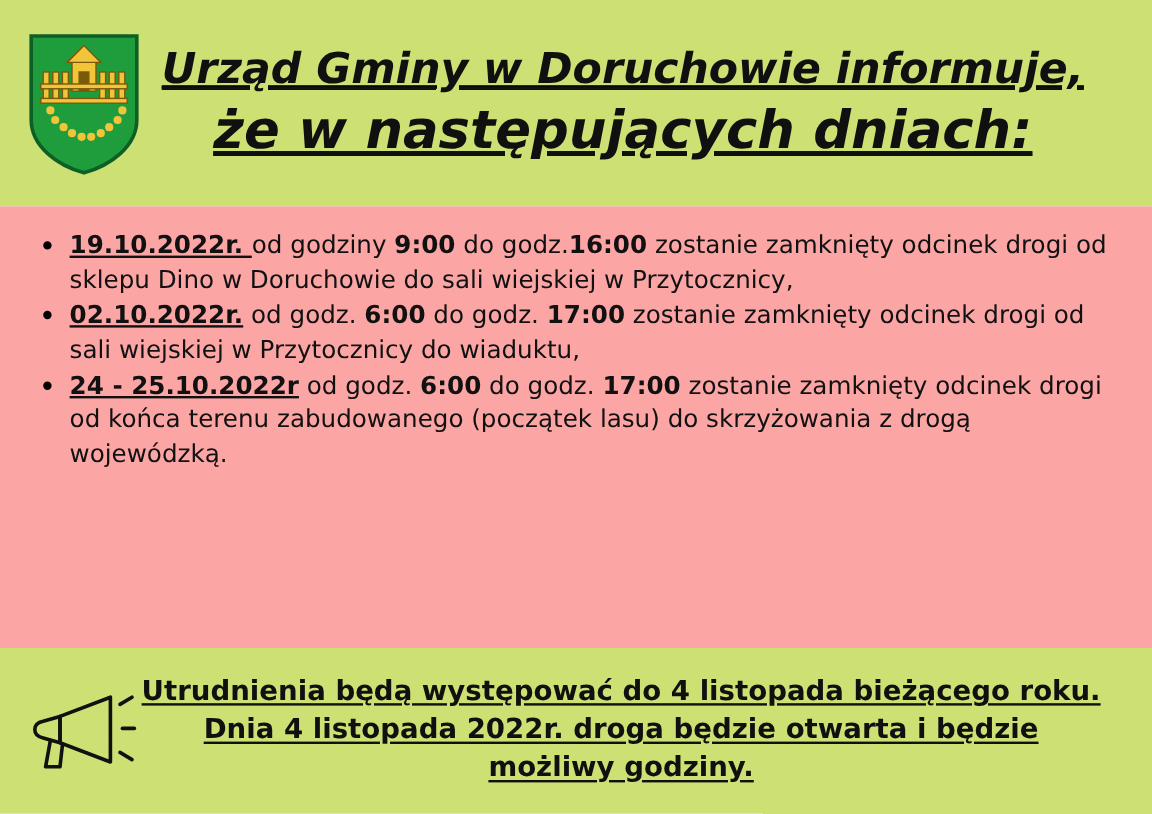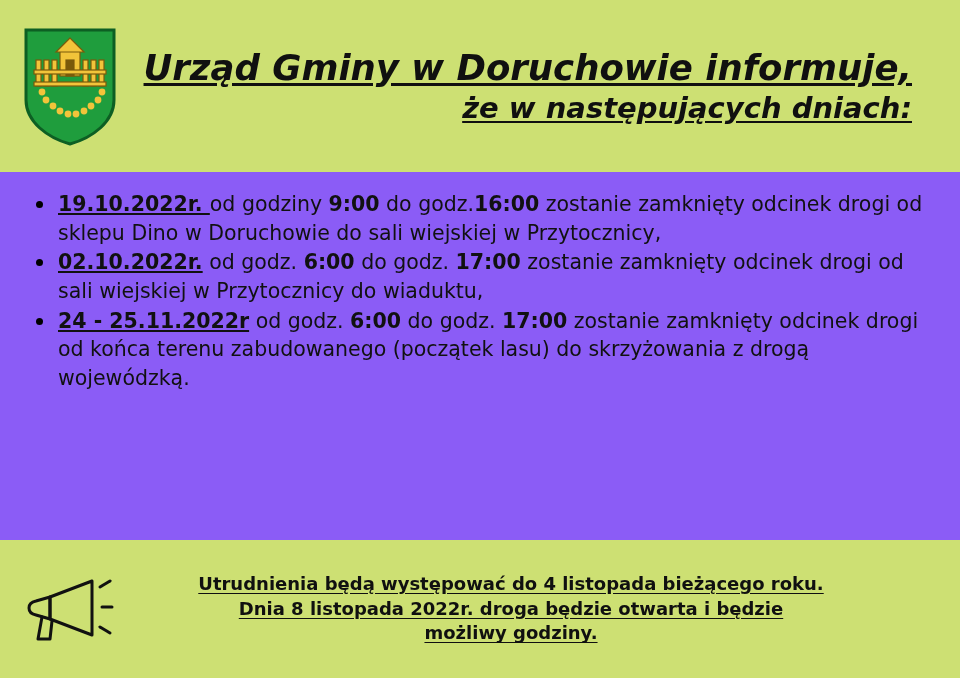--- a/index.html
+++ b/index.html
@@ -35,41 +35,42 @@
   }
   .crest {
     width: 96px;
     height: 120px;
     flex: 0 0 auto;
     margin-left: 4px;
     margin-right: 8px;
   }
   .header-text {
     flex: 1 1 auto;
-    text-align: right;
+    text-align: center;
     padding-right: 30px;
+    text-decoration: underline;
   }
   .header-line {
     font-family: "DejaVu Sans", sans-serif;
     font-weight: bold;
     font-style: italic;
     font-size: 35px;
     line-height: 1.28;
     color: #101010;
     text-decoration: underline;
     text-underline-offset: 3px;
     white-space: nowrap;
   }
   .header-line.l1 { font-size: 35.5px; }
-  .header-line.l2 { font-size: 29px; }
+  .header-line.l2 { font-size: 44px; }
 
   
   .body {
     flex: 1 1 auto;
-    background: #8b5cf6;
+    background: #fca5a5;
     padding: 18px 22px 4px 22px;
     box-sizing: border-box;
   }
   ul.items {
     list-style: none;
     margin: 0;
     padding: 0;
   }
   ul.items > li {
     position: relative;
@@ -110,21 +111,21 @@
     margin-right: 4px;
   }
   .footer-text {
     flex: 1 1 auto;
     text-align: center;
     padding-right: 40px;
   }
   .footer-line {
     font-family: "DejaVu Sans", sans-serif;
     font-weight: bold;
-    font-size: 18px;
+    font-size: 23px;
     line-height: 1.38;
     color: #101010;
     text-decoration: underline;
     text-underline-offset: 3px;
     white-space: nowrap;
   }
 </style>
 </head>
 <body>
 
@@ -171,38 +172,38 @@
 
   <div class="body">
     <ul class="items">
       <li>
         <span class="bu"> 19.10.2022r. </span><span> od godziny </span><span class="b">9:00</span><span> do godz.</span><span class="b">16:00</span><span> zostanie zamknięty odcinek drogi od sklepu Dino w Doruchowie do sali wiejskiej w Przytocznicy,</span>
       </li>
       <li>
         <span class="bu">02.10.2022r.</span><span> od godz. </span><span class="b">6:00</span><span> do godz. </span><span class="b">17:00</span><span> zostanie zamknięty odcinek drogi od sali wiejskiej w Przytocznicy do wiaduktu,</span>
       </li>
       <li>
-        <span class="bu">24 - 25.11.2022r</span><span> od godz. </span><span class="b">6:00</span><span> do godz. </span><span class="b">17:00</span><span> zostanie zamknięty odcinek drogi od końca terenu zabudowanego (początek lasu) do skrzyżowania  z drogą wojewódzką.</span>
+        <span class="bu">24 - 25.10.2022r</span><span> od godz. </span><span class="b">6:00</span><span> do godz. </span><span class="b">17:00</span><span> zostanie zamknięty odcinek drogi od końca terenu zabudowanego (początek lasu) do skrzyżowania  z drogą wojewódzką.</span>
       </li>
     </ul>
   </div>
 
   <div class="footer">
     <div class="megaphone">
       <svg viewBox="0 0 92 80" width="92" height="80" aria-hidden="true">
         <g fill="none" stroke="#111111" stroke-width="3" stroke-linejoin="round" stroke-linecap="round">
           <path d="M28 28 L70 12 L70 66 L28 50 Z"></path>
           <path d="M28 28 L14 32 C9 33 7 36 7 39 C7 42 9 45 14 46 L28 50 Z"></path>
           <path d="M20 48 L16 70 L28 70 L30 52"></path>
           <path d="M78 18 L88 12"></path>
           <path d="M80 38 L90 38"></path>
           <path d="M78 58 L88 64"></path>
         </g>
       </svg>
     </div>
     <div class="footer-text">
       <div class="footer-line">Utrudnienia będą występować do 4 listopada bieżącego roku.</div>
-      <div class="footer-line">Dnia 8 listopada 2022r. droga będzie otwarta i będzie </div>
+      <div class="footer-line">Dnia 4 listopada 2022r. droga będzie otwarta i będzie </div>
       <div class="footer-line">możliwy godziny.</div>
     </div>
   </div>
 
 </div>
 
 </body></html>

